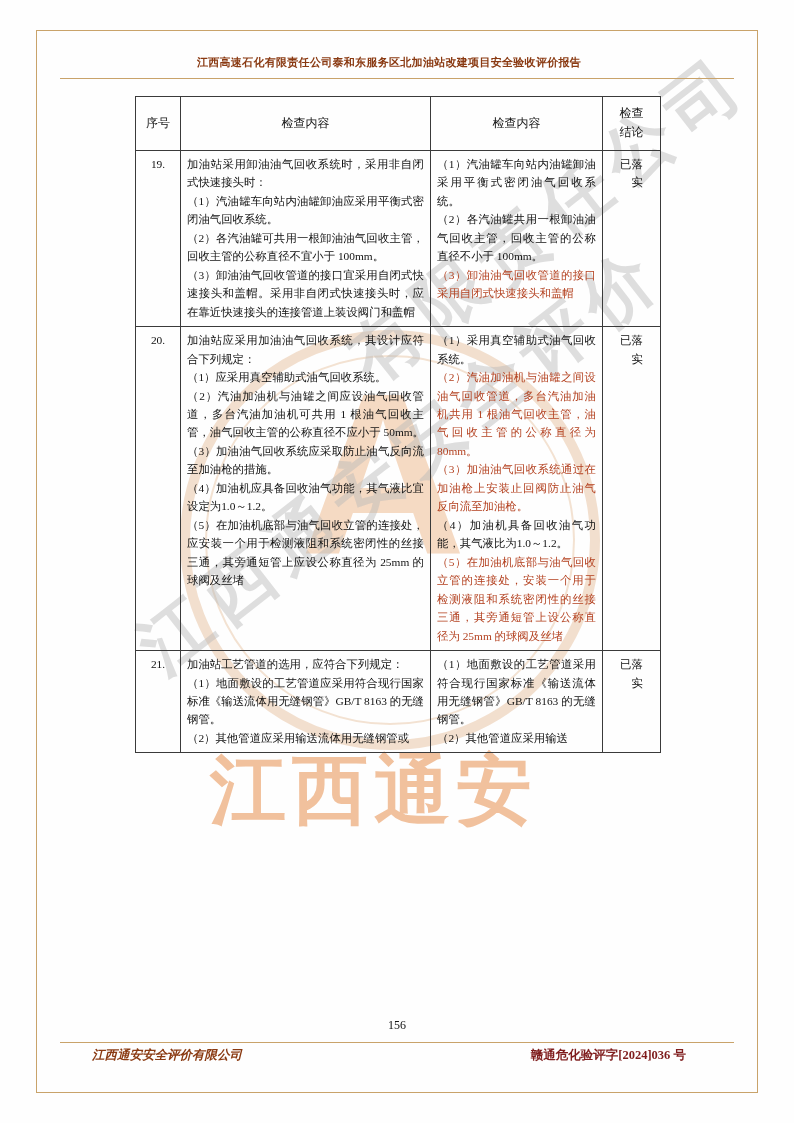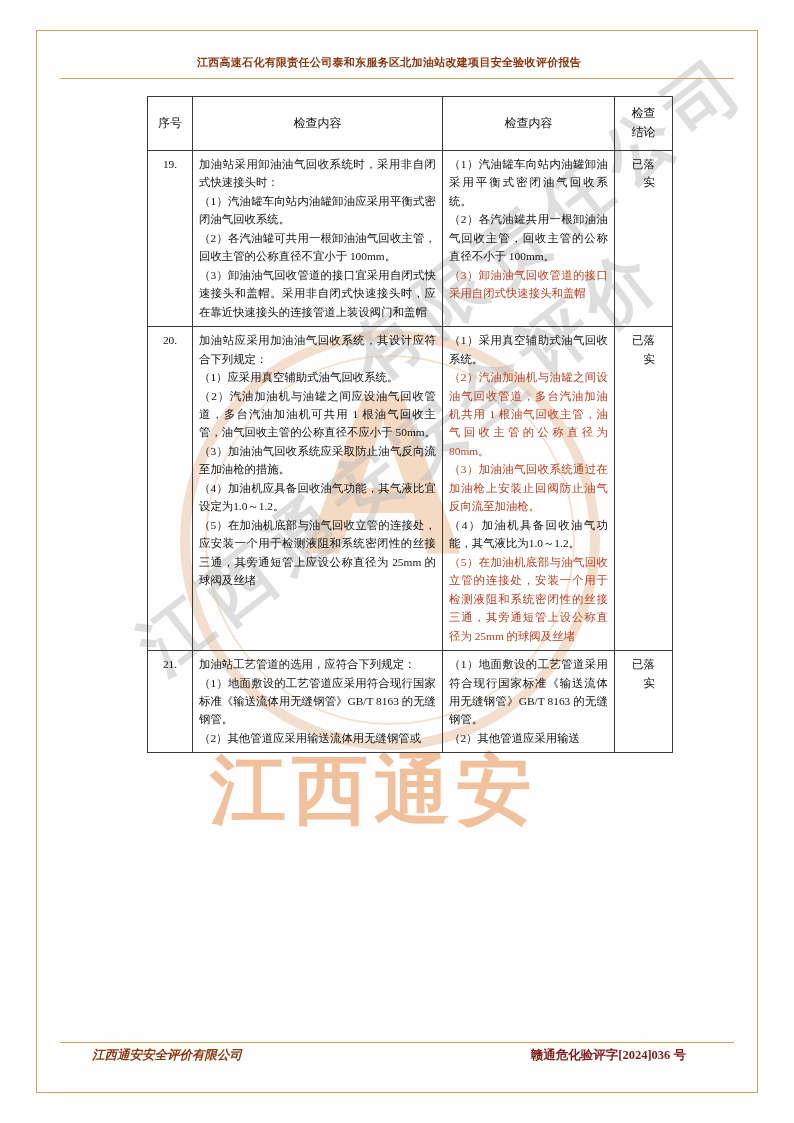--- a/index.html
+++ b/index.html
@@ -141,21 +141,20 @@
     left: 135px;
     top: 96px;
     width: 525px;
     z-index: 3;
   }
   table.inspect {
     border-collapse: collapse;
     width: 525px;
     table-layout: fixed;
     background: transparent;
-    margin-left: 12px;
   }
   table.inspect th, table.inspect td {
     border: 1px solid #3a3a3a;
     vertical-align: top;
     padding: 4px 6px 5px 6px;
     font-size: 11.4px;
     line-height: 1.62;
     color: #111;
     font-family: "Liberation Serif", serif;
   }
@@ -291,17 +290,18 @@
             <p>（2）其他管道应采用输送</p>
           </td>
           <td class="cell-concl">
             <span class="concl-text">已落实</span>
           </td>
         </tr>
       </tbody>
     </table>
   </div>
 
+  <div style="position:absolute; left:60px; top:1018px; width:674px; text-align:center; font-size:12px; color:#111; z-index:3;">156</div>
   <div style="position:absolute; left:60px; top:1042px; width:674px; height:0; border-top:1px solid #c9a36a; z-index:3;"></div>
   <div style="position:absolute; left:92px; top:1047px; font-size:12.5px; font-weight:bold; color:#8a3a12; z-index:3;font-style:italic;">江西通安安全评价有限公司</div>
   <div style="position:absolute; right:108px; top:1047px; font-size:12.5px; font-weight:bold; color:#7f1d1d; z-index:3;">赣通危化验评字[2024]036 号</div>
 
 </div>
 
 </body></html>

